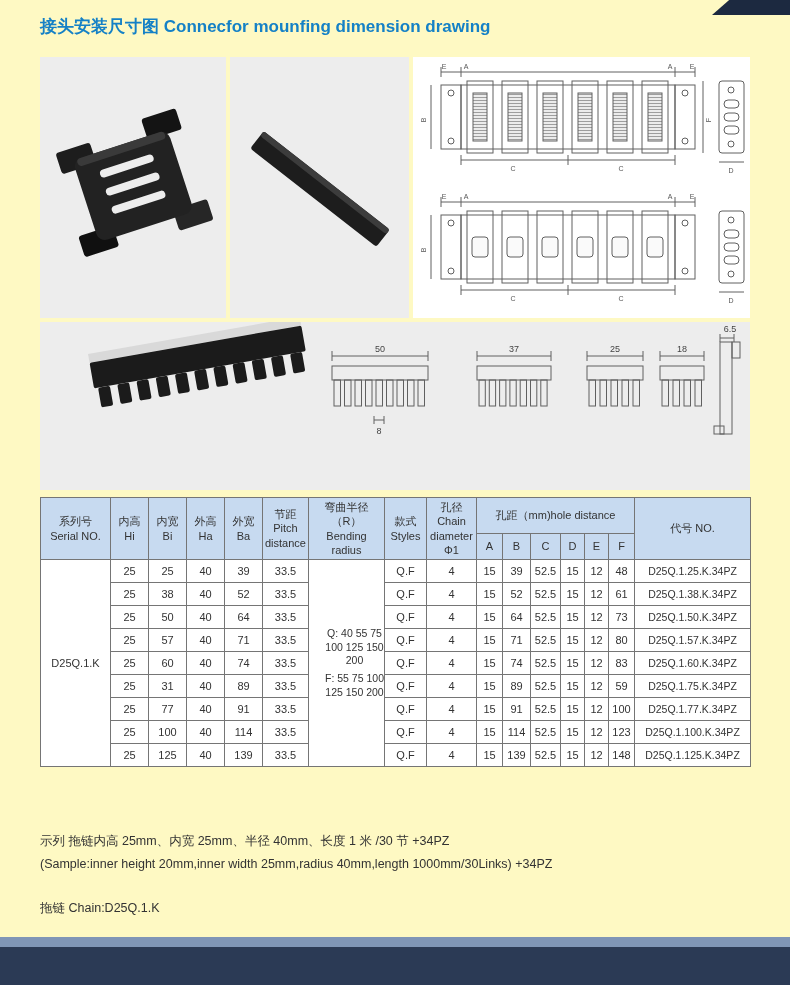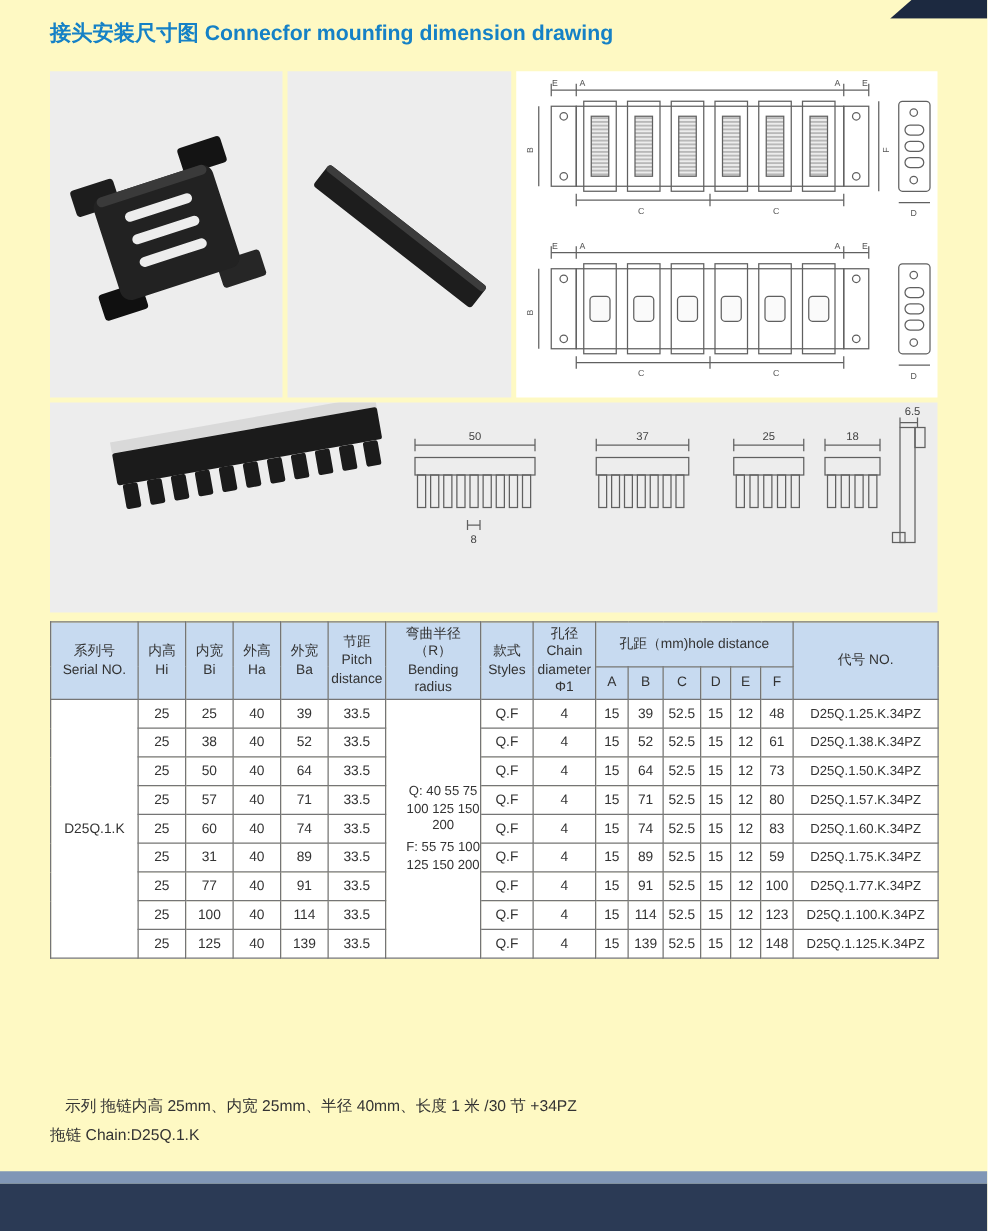--- a/index.html
+++ b/index.html
@@ -27,21 +27,21 @@
   .spec thead th { background:#c7daf0; font-size:11px; font-weight:normal; white-space:pre-line; line-height:1.3; padding:2px 1px; }
   .spec thead th.group { height:30px; }
   .spec thead th.sub { height:22px; }
   .spec tbody td { font-size:11px; height:23px; background:#fff; }
   .spec td.code { font-size:10.5px; }
   .spec td.bend { font-size:10.5px;padding-left:16px; }
   .bend div { white-space:pre-line; line-height:1.3; }
   .bend div + div { margin-top:4px; }
 
   .order-heading { position:absolute; left:40px; top:798px; font-size:16px; font-weight:bold; color:#1581c6; }
-  .order-line1 { position:absolute; left:52px; top:833px; font-size:12.5px; color:#333;margin-top:44px; }
+  .order-line1 { position:absolute; left:40px; top:833px; font-size:12.5px; color:#333; }
   .order-line2 { position:absolute; left:40px; top:857px; font-size:12.5px; color:#333; }
   .order-line3 { position:absolute; left:40px; top:900px; font-size:12.5px; color:#333; }
 
   .footer { position:absolute; left:0; bottom:0; width:790px; height:48px; }
   .footer-light { height:10px; background:#8096b6; }
   .footer-dark { height:38px; background:#2b3a55; }
 </style>
 </head>
 <body>
 
@@ -477,20 +477,21 @@
         <td>52.5</td>
         <td>15</td>
         <td>12</td>
         <td>148</td>
         <td class="code">D25Q.1.125.K.34PZ</td>
       </tr>
     </tbody>
   </table>
 
   <p class="order-line1">示列 拖链内高 25mm、内宽 25mm、半径 40mm、长度 1 米 /30 节 +34PZ</p>
+  <p class="order-line2">(Sample:inner height 20mm,inner width 25mm,radius 40mm,length 1000mm/30Links) +34PZ</p>
   <p class="order-line3">拖链 Chain:D25Q.1.K</p>
 
   <div class="footer">
     <div class="footer-light"></div>
     <div class="footer-dark"></div>
   </div>
 
 </div>
 
 </body></html>

